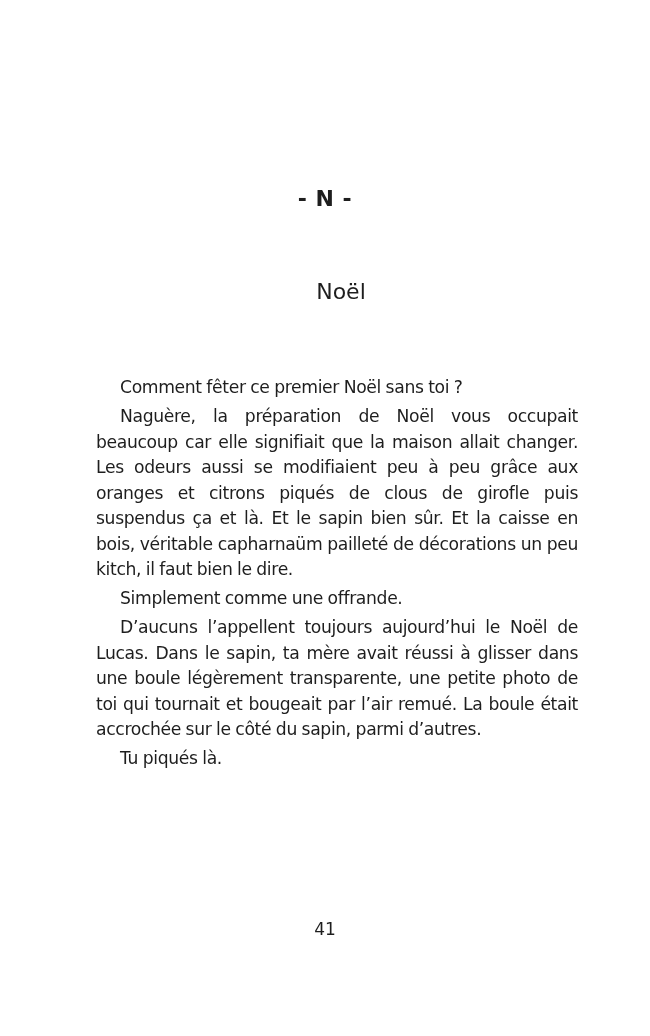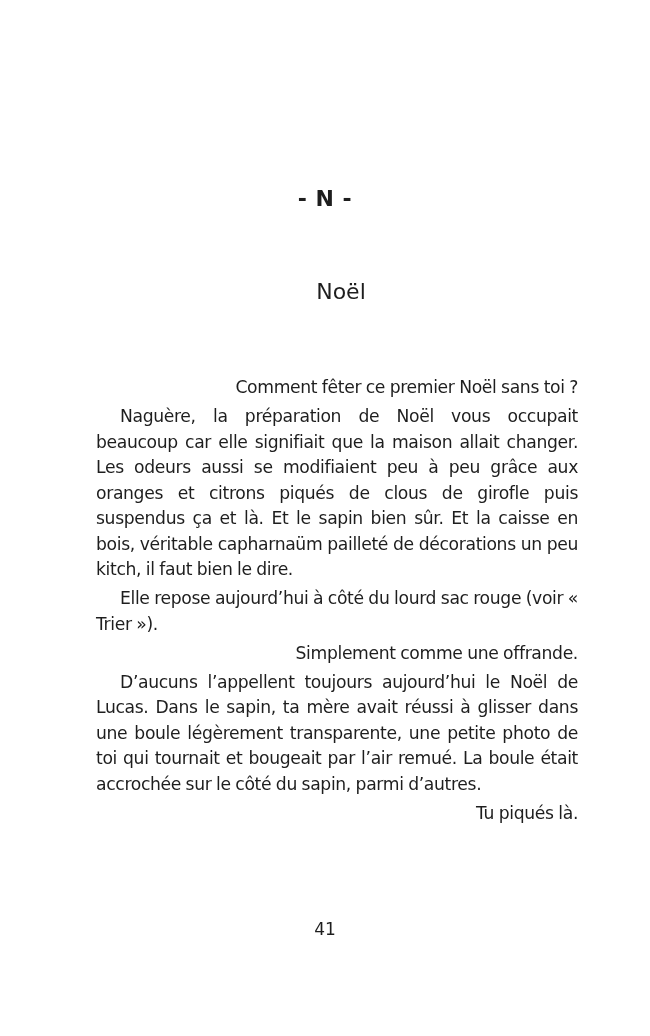--- a/index.html
+++ b/index.html
@@ -51,41 +51,40 @@
       font-weight: normal;
       letter-spacing: -0.35px;
       word-spacing: -0.5px;
     }
     .body-text p {
       margin: 0 0 3.5px 0;
       text-indent: 24px;
       text-align: justify;
     }
     .body-text p.short {
-      text-align: right;
+      text-align: left;
     }
     .page-number {
       position: absolute;
       left: 0;
       width: 650px;
       top: 919px;
       text-align: center;
       font-size: 17px;
     }
   </style>
 </head>
 <body>
 
 <div class="page">
   <div class="letter-heading">- N -</div>
   <div class="chapter-title">Noël</div>
 
   <div class="body-text">
     <p class="short">Comment fêter ce premier Noël sans toi ?</p>
     <p>Naguère, la préparation de Noël vous occupait beaucoup car elle signifiait que la maison allait changer. Les odeurs aussi se modifiaient peu à peu grâce aux oranges et citrons piqués de clous de girofle puis suspendus ça et là. Et le sapin bien sûr. Et la caisse en bois, véritable capharnaüm pailleté de décorations un peu kitch, il faut bien le dire.</p>
-    <p>Elle repose aujourd’hui à côté du lourd sac rouge (voir « Trier »).</p>
     <p class="short">Simplement comme une offrande.</p>
     <p>D’aucuns l’appellent toujours aujourd’hui le Noël de Lucas. Dans le sapin, ta mère avait réussi à glisser dans une boule légèrement transparente, une petite photo de toi qui tournait et bougeait par l’air remué. La boule était accrochée sur le côté du sapin, parmi d’autres.</p>
     <p class="short">Tu piqués là.</p>
   </div>
 
   <div class="page-number">41</div>
 </div>
 
 </body></html>

